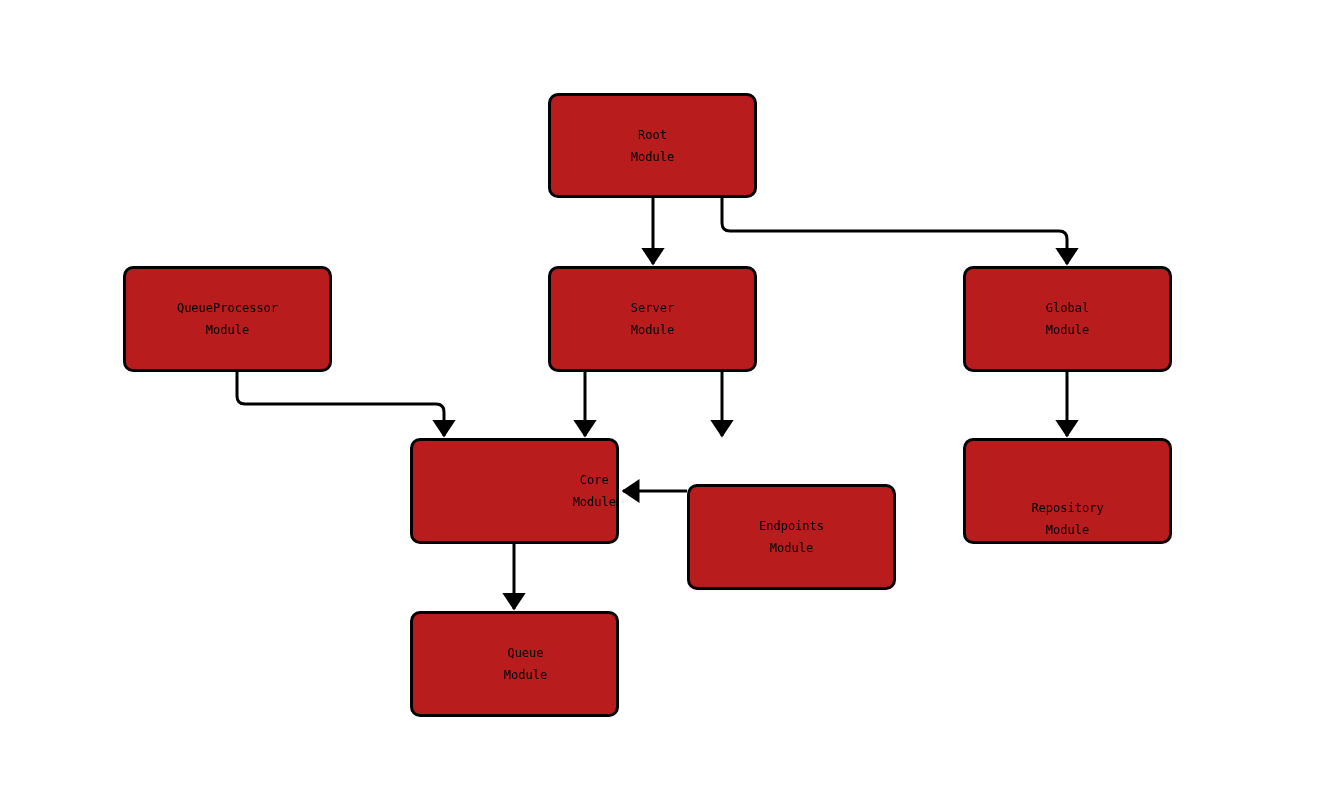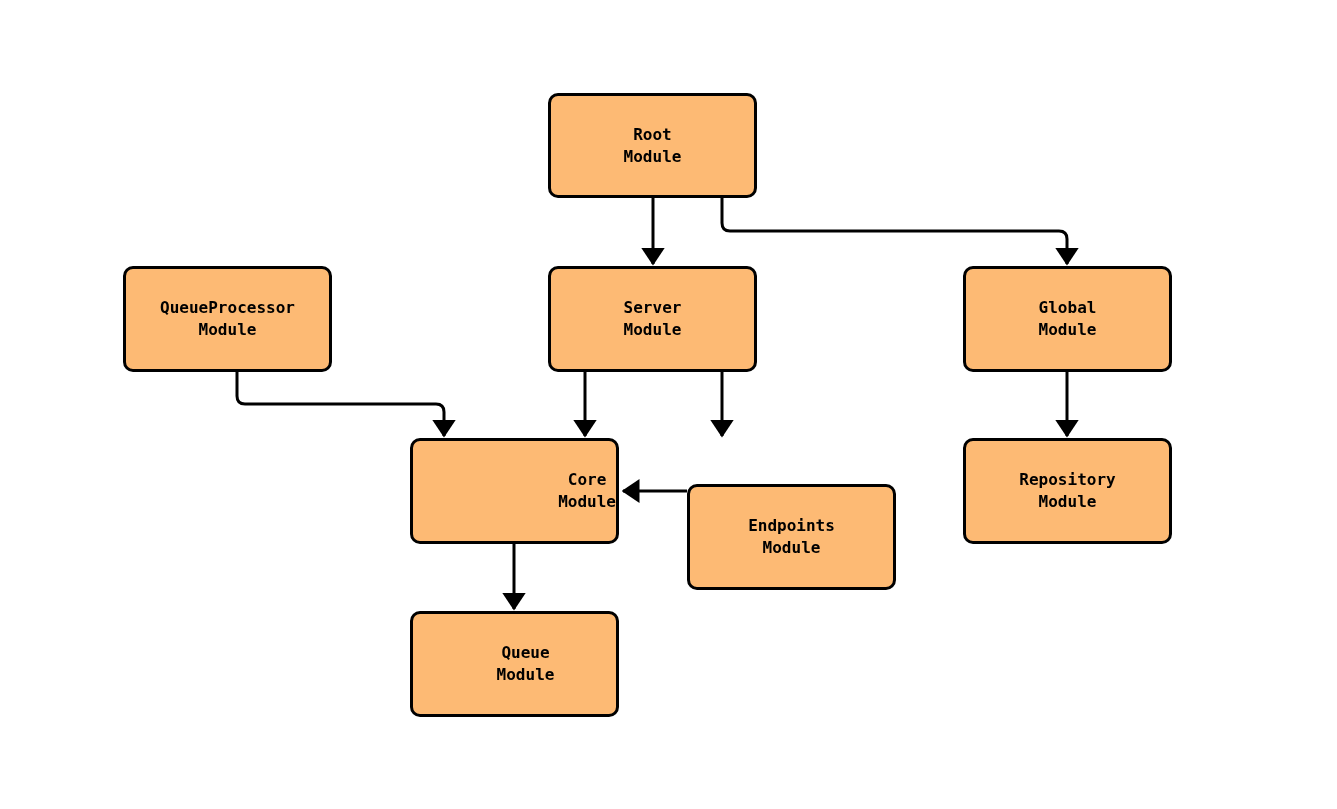--- a/index.html
+++ b/index.html
@@ -21,41 +21,41 @@
     top: 0;
     width: 1337px;
     height: 809px;
     z-index: 1;
   }
   .node {
     position: absolute;
     width: 209px;
     height: 106px;
     box-sizing: border-box;
-    background: #fdba74;
+    background: #b91c1c;
     border: 3px solid #000000;
     border-radius: 10px;
     display: flex;
     align-items: center;
     justify-content: center;
     text-align: center;
-    font-weight: bold;
-    font-size: 16px;
+    font-weight: normal;
+    font-size: 12px;
     line-height: 22px;
     color: #000000;
     white-space: pre-line;
     z-index: 2;
   }
   .node-root          { left: 548px; top: 93px;  height: 105px; }
   .node-queueprocessor{ left: 123px; top: 266px; }
   .node-server        { left: 548px; top: 266px; justify-content: center; }
   .node-global        { left: 963px; top: 266px; }
   .node-core          { left: 410px; top: 438px; justify-content: flex-end; }
   .node-endpoints     { left: 687px; top: 438px; margin-top: 46px; }
-  .node-repository    { left: 963px; top: 438px; }
+  .node-repository    { left: 963px; top: 438px; align-items: flex-end; }
   .node-queue         { left: 410px; top: 611px; padding-left: 22px; }
 </style>
 </head>
 <body>
 
 <div class="canvas">
 
   <svg class="edges-layer" width="1337" height="809" viewBox="0 0 1337 809" xmlns="http://www.w3.org/2000/svg">
     <defs>
       <marker id="arrowhead" markerWidth="6" markerHeight="8" refX="5.5" refY="4" orient="auto" markerUnits="strokeWidth">

